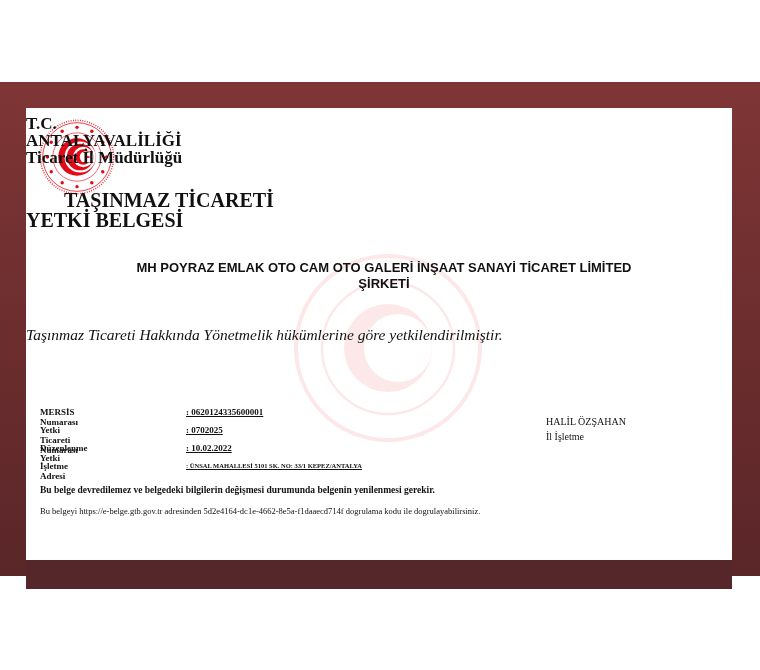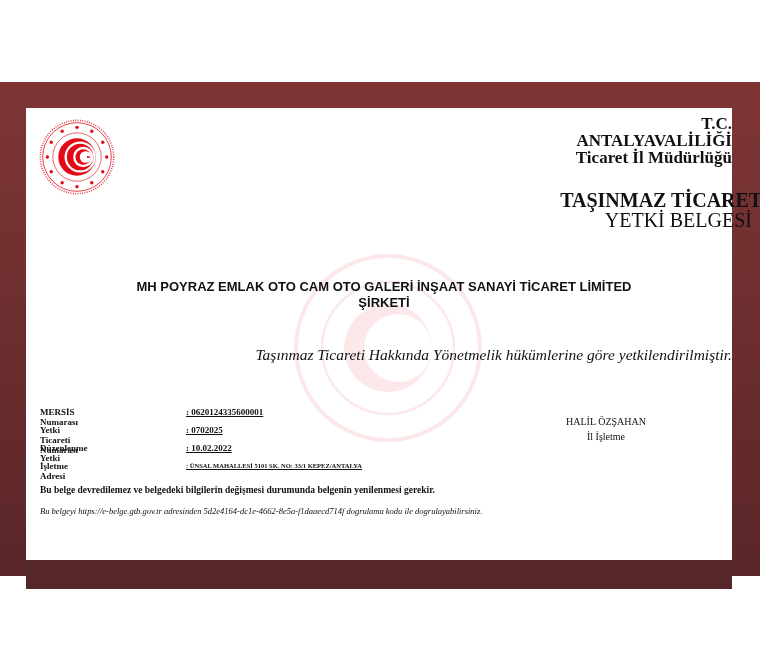--- a/index.html
+++ b/index.html
@@ -2,36 +2,36 @@
 <html><head>
 <meta charset="utf-8">
 <style>
   html,body{margin:0;padding:0;background:#fff;}
   body{width:760px;height:670px;position:relative;overflow:hidden;font-family:"Liberation Serif",serif;color:#111;}
   .frame-outer{position:absolute;left:0;top:82px;width:760px;height:494px;background:linear-gradient(#7f3535,#5a2628);}
   .frame-tab{position:absolute;left:26px;top:560px;width:706px;height:29px;background:#55272a;}
   .sheet{position:absolute;left:26px;top:108px;width:706px;height:452px;background:#fff;}
   .emblem{position:absolute;left:12px;top:10px;width:78px;height:78px;}
   .watermark{position:absolute;left:262px;top:140px;width:200px;height:200px;opacity:0.09;}
-  .center{position:absolute;left:0;width:706px;text-align:right;}
+  .center{position:absolute;left:0;width:706px;text-align:left;}
   .hdr1{top:7px;font-weight:bold;font-size:17px;line-height:17px;}
   .hdr2{top:24px;font-weight:bold;font-size:17px;line-height:17px;}
   .hdr3{top:41px;font-weight:bold;font-size:17px;line-height:17px;}
   .title1{top:82px;font-weight:bold;font-size:20px;line-height:20px;padding-left:38px;}
-  .title2{top:102px;font-weight:normal;font-size:20px;line-height:20px;margin-left:20px;}
-  .company{position:absolute;left:108px;top:152px;width:500px;text-align:center;font-family:"Liberation Sans",sans-serif;font-weight:bold;font-size:13px;line-height:16px;margin-top:19px;}
-  .statement{top:218px;font-style:italic;font-size:15.5px;margin-top:20px;}
+  .title2{top:102px;font-weight:bold;font-size:20px;line-height:20px;}
+  .company{position:absolute;left:108px;top:152px;width:500px;text-align:center;font-family:"Liberation Sans",sans-serif;font-weight:bold;font-size:13px;line-height:16px;}
+  .statement{top:218px;font-style:italic;font-size:15.5px;}
   .fields{position:absolute;left:14px;top:299px;font-size:9px;font-weight:bold;}
   .row{height:18px;position:relative;}
   .lbl{position:absolute;left:0;top:0;}
   .val{position:absolute;left:146px;top:0;white-space:nowrap;text-decoration:underline;}
   .val.small{font-size:6.5px;top:1px;}
-  .signer{position:absolute;left:520px;top:306px;width:120px;text-align:center;font-size:10px;line-height:15px;}
+  .signer{position:absolute;left:520px;top:306px;width:120px;font-size:10px;line-height:15px;}
   .notice{position:absolute;left:14px;top:377px;font-size:9.5px;font-weight:bold;}
-  .verify{position:absolute;left:14px;top:398px;font-size:8.5px;font-style:italic;white-space:nowrap;}
+  .verify{position:absolute;left:14px;top:398px;font-size:8.5px;white-space:nowrap;}
 </style>
 </head>
 <body>
 
 <div class="frame-outer"></div>
 <div class="frame-tab"></div>
 
 <div class="sheet">
 
   <svg class="watermark" viewBox="0 0 100 100">

